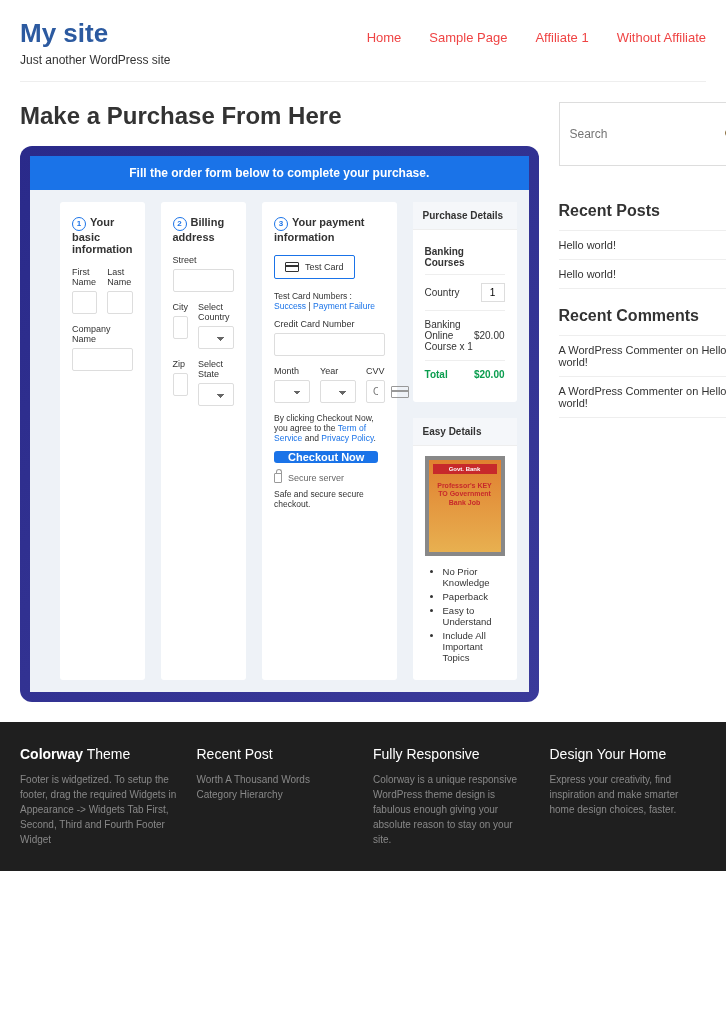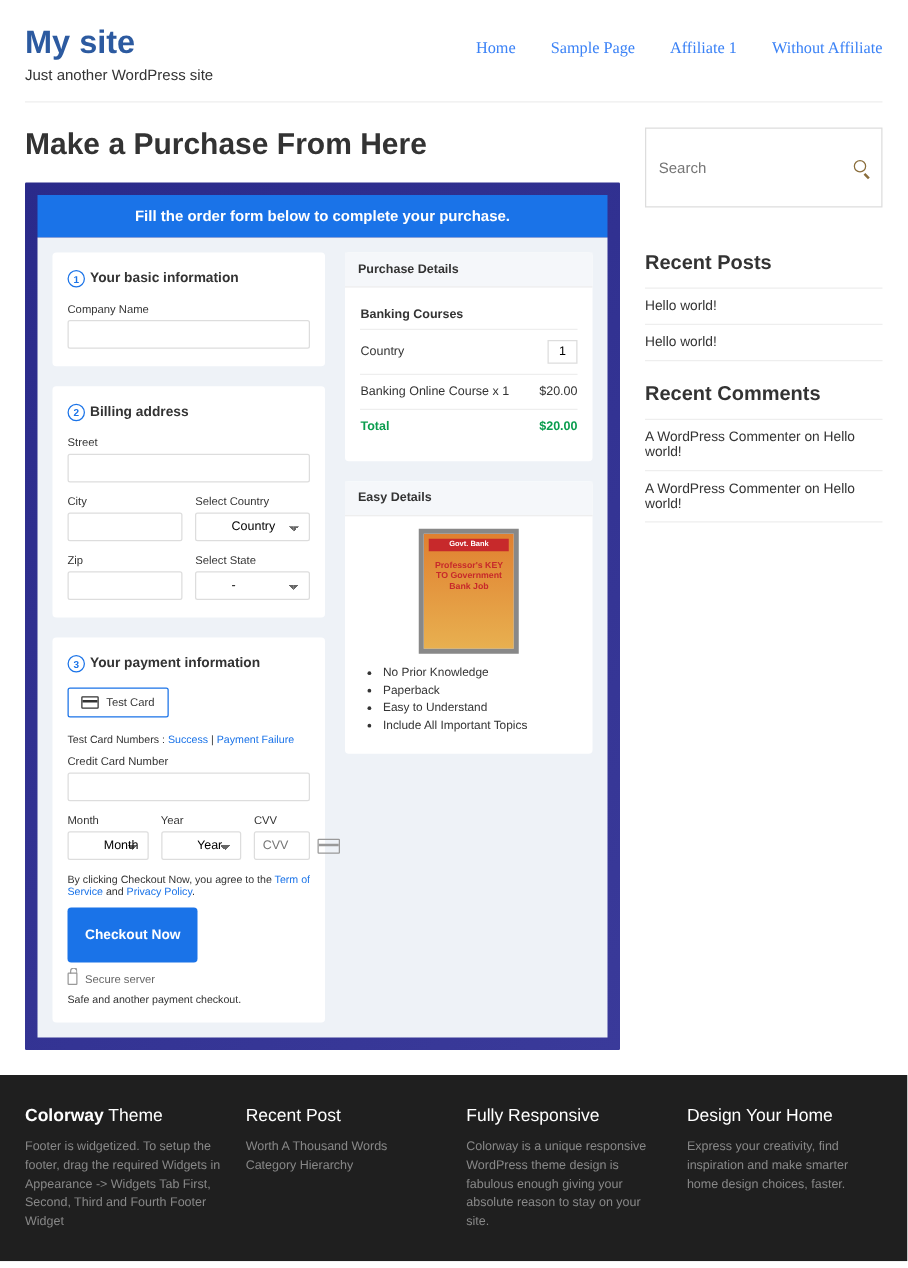--- a/index.html
+++ b/index.html
@@ -3,44 +3,44 @@
 <meta charset="utf-8">
 <style>
 * { box-sizing: border-box; margin: 0; padding: 0; }
 body { font-family: -apple-system, BlinkMacSystemFont, "Segoe UI", Arial, sans-serif; background: #fff; color: #333; }
 .container { max-width: 726px; margin: 0 auto; }
 .header { padding: 18px 20px 14px; }
 .header-row { display: flex; justify-content: space-between; align-items: flex-start; }
 .site-title { color: #2c5aa0; font-size: 26px; font-weight: 700; }
 .site-tagline { color: #333; font-size: 12px; margin-top: 4px; }
 .nav { display: flex; gap: 28px; padding-top: 12px; }
-.nav a { color: #3b82f6; text-decoration: none; font-size: 13px; font-weight: 500; font-family: Liberation Serif, serif; }
+.nav a { color: #ef4444; text-decoration: none; font-size: 13px; font-weight: 500; }
 .divider { border-top: 1px solid #eee; margin: 0 20px; }
 .main-row { display: flex; padding: 20px; gap: 20px; }
 .main-left { flex: 1; }
 .page-title { font-size: 24px; font-weight: 700; margin-bottom: 16px; }
-.purchase-box { background: linear-gradient(135deg, #2a2a8a, #3a3a9a); padding: 10px; border-radius: 1px; }
+.purchase-box { background: linear-gradient(135deg, #2a2a8a, #3a3a9a); padding: 10px; border-radius: 12px; }
 .purchase-header { background: #1a73e8; color: #fff; text-align: center; padding: 10px; font-size: 12px; font-weight: 600; }
 .purchase-body { background: #eef2f7; padding: 12px; display: flex; gap: 16px; }
-.pcol-left { flex: 1.05; display: flex; flex-direction: column; gap: 16px; }
+.pcol-left { flex: 1.05; display: flex; gap: 16px; margin-left: 18px; }
 .pcol-right { flex: 0.95; display: flex; flex-direction: column; gap: 16px; }
 .card { background: #fff; border-radius: 3px; padding: 14px 12px; }
 .card-title { font-size: 11px; font-weight: 600; margin-bottom: 12px; }
 .step-num { display: inline-flex; width: 14px; height: 14px; border: 1px solid #1a73e8; border-radius: 50%; color: #1a73e8; font-size: 8px; align-items: center; justify-content: center; margin-right: 4px; }
 .frow { display: flex; gap: 10px; margin-bottom: 10px; }
 .ffield { flex: 1; }
 .flabel { font-size: 9px; color: #333; margin-bottom: 4px; display: block; }
 .finput, .fselect { width: 100%; border: 1px solid #ddd; border-radius: 2px; padding: 5px 6px; font-size: 10px; background: #fff; }
 .fselect { appearance: none; background-image: linear-gradient(45deg, transparent 50%, #666 50%), linear-gradient(135deg, #666 50%, transparent 50%); background-position: calc(100% - 12px) 10px, calc(100% - 8px) 10px; background-size: 4px 4px, 4px 4px; background-repeat: no-repeat; padding-left: 28px; }
 .test-card-btn { border: 1px solid #1a73e8; color: #333; background: #fff; padding: 6px 10px; font-size: 9px; border-radius: 2px; display: inline-flex; align-items: center; gap: 6px; cursor: pointer; }
 .tc-icon { display: inline-block; width: 14px; height: 10px; border: 1px solid #333; border-radius: 1px; position: relative; }
 .tc-icon::after { content: ''; position: absolute; left: 0; right: 0; top: 2px; height: 2px; background: #333; }
 .tiny { font-size: 8.5px; color: #333; }
 .tiny a { color: #1a73e8; text-decoration: none; text-align: right; }
-.checkout-btn { background: #1a73e8; color: #fff; border: none; padding: 16px 14px; font-size: 11px; font-weight: 600; border-radius: 3px; cursor: pointer; margin-top: 8px; }
+.checkout-btn { background: #1a73e8; color: #fff; border: none; padding: 0 14px; font-size: 11px; font-weight: 600; border-radius: 3px; cursor: pointer; margin-top: 8px; }
 .secure-row { display: flex; align-items: center; gap: 6px; font-size: 9px; color: #666; margin-top: 8px; }
 .lock-icon { width: 8px; height: 10px; border: 1px solid #999; border-radius: 1px; position: relative; }
 .lock-icon::before { content: ''; position: absolute; top: -5px; left: 1px; width: 4px; height: 4px; border: 1px solid #999; border-bottom: none; border-radius: 3px 3px 0 0; }
 .pd-head { background: #f5f7fa; padding: 8px 10px; font-size: 10px; font-weight: 600; margin: -14px -12px 10px; border-bottom: 1px solid #eee; }
 .pd-sub { font-size: 10px; font-weight: 600; padding: 6px 0; border-bottom: 1px solid #eee; }
 .pd-row { display: flex; justify-content: space-between; align-items: center; font-size: 10px; padding: 8px 0; border-bottom: 1px solid #eee; }
 .pd-qty { width: 24px; border: 1px solid #ddd; text-align: center; padding: 3px; font-size: 10px; }
 .pd-total { color: #0a9d4e; font-weight: 600; }
 .plan-img { width: 80px; height: 100px; margin: 0 auto 10px; display: block; background: linear-gradient(#e08030, #e8b050); border: 4px solid #888; position: relative; }
 .plan-img-top { position: absolute; top: 4px; left: 4px; right: 4px; background: #c7292b; color: #fff; font-size: 6px; text-align: center; padding: 2px; font-weight: 700; }
@@ -92,20 +92,24 @@
     <div class="main-left">
       <h1 class="page-title">Make a Purchase From Here</h1>
 
       <div class="purchase-box">
         <div class="purchase-header">Fill the order form below to complete your purchase.</div>
         <div class="purchase-body">
           <div class="pcol-left">
 
             <div class="card">
               <div class="card-title"><span class="step-num">1</span><span>Your basic information</span></div>
+              <div class="frow">
+                <div class="ffield"><label class="flabel">First Name</label><input class="finput" style=""></div>
+                <div class="ffield"><label class="flabel">Last Name</label><input class="finput" style=""></div>
+              </div>
               <div class="frow" style="margin-bottom:0">
                   <div class="ffield"><label class="flabel">Company Name</label><input class="finput" style=""></div>
                 </div>
             </div>
 
             <div class="card">
               <div class="card-title"><span class="step-num">2</span><span>Billing address</span></div>
               <div class="frow">
                   <div class="ffield"><label class="flabel">Street</label><input class="finput" style=""></div>
                 </div>
@@ -133,21 +137,21 @@
                 <div class="ffield"><label class="flabel">Month</label><select class="fselect"><option>Month</option></select></div>
                 <div class="ffield"><label class="flabel">Year</label><select class="fselect"><option>Year</option></select></div>
                 <div class="ffield cvv-wrap" style="flex:0.7"><label class="flabel">CVV</label><input class="finput" placeholder="CVV" style=""><span class="cvv-card"></span></div>
               </div>
               <div class="tiny"><span>By clicking Checkout Now, you agree to the </span><a>Term of Service</a><span> and </span><a>Privacy Policy</a><span>.</span></div>
               <button class="checkout-btn">Checkout Now</button>
               <div class="secure-row">
                   <span class="lock-icon"></span>
                   <span>Secure server</span>
                 </div>
-              <div class="tiny" style="margin-top:6px">Safe and another payment checkout.</div>
+              <div class="tiny" style="margin-top:6px">Safe and secure secure checkout.</div>
             </div>
 
           </div>
           <div class="pcol-right">
             <div class="card">
               <div class="pd-head">Purchase Details</div>
               <div class="pd-sub">Banking Courses</div>
               <div class="pd-row">
                   <span>Country</span>
                   <input class="pd-qty" value="1" style="">

